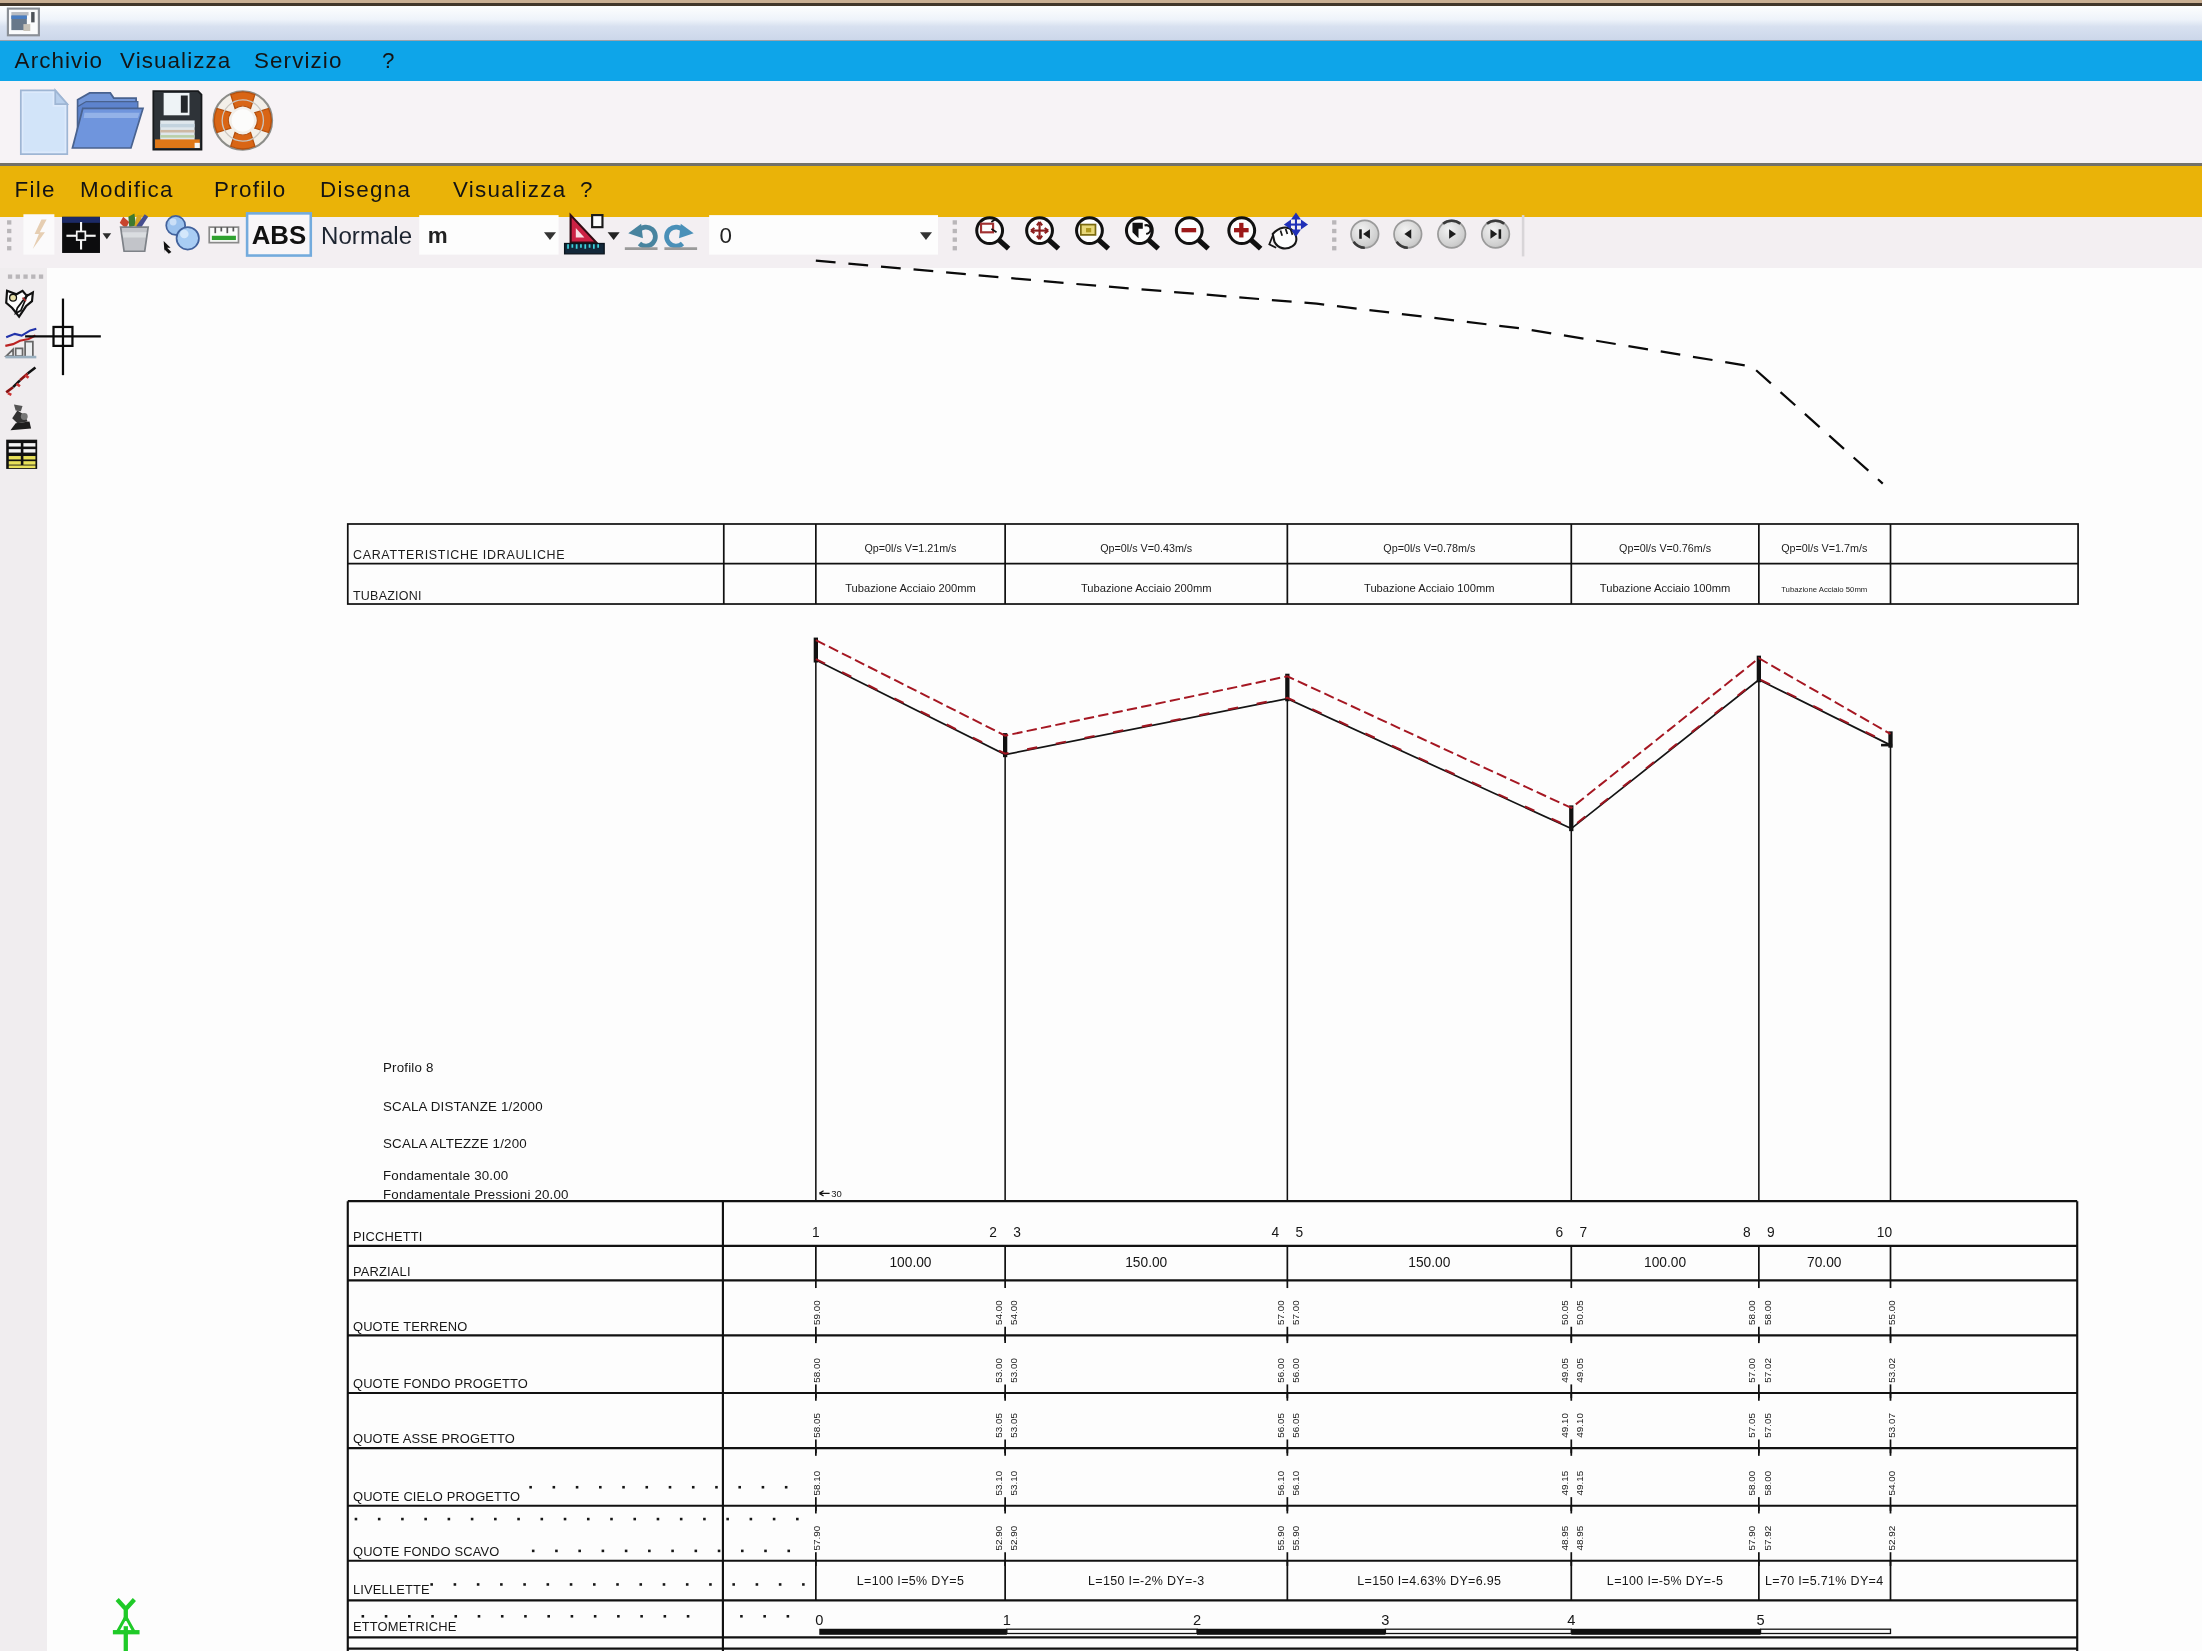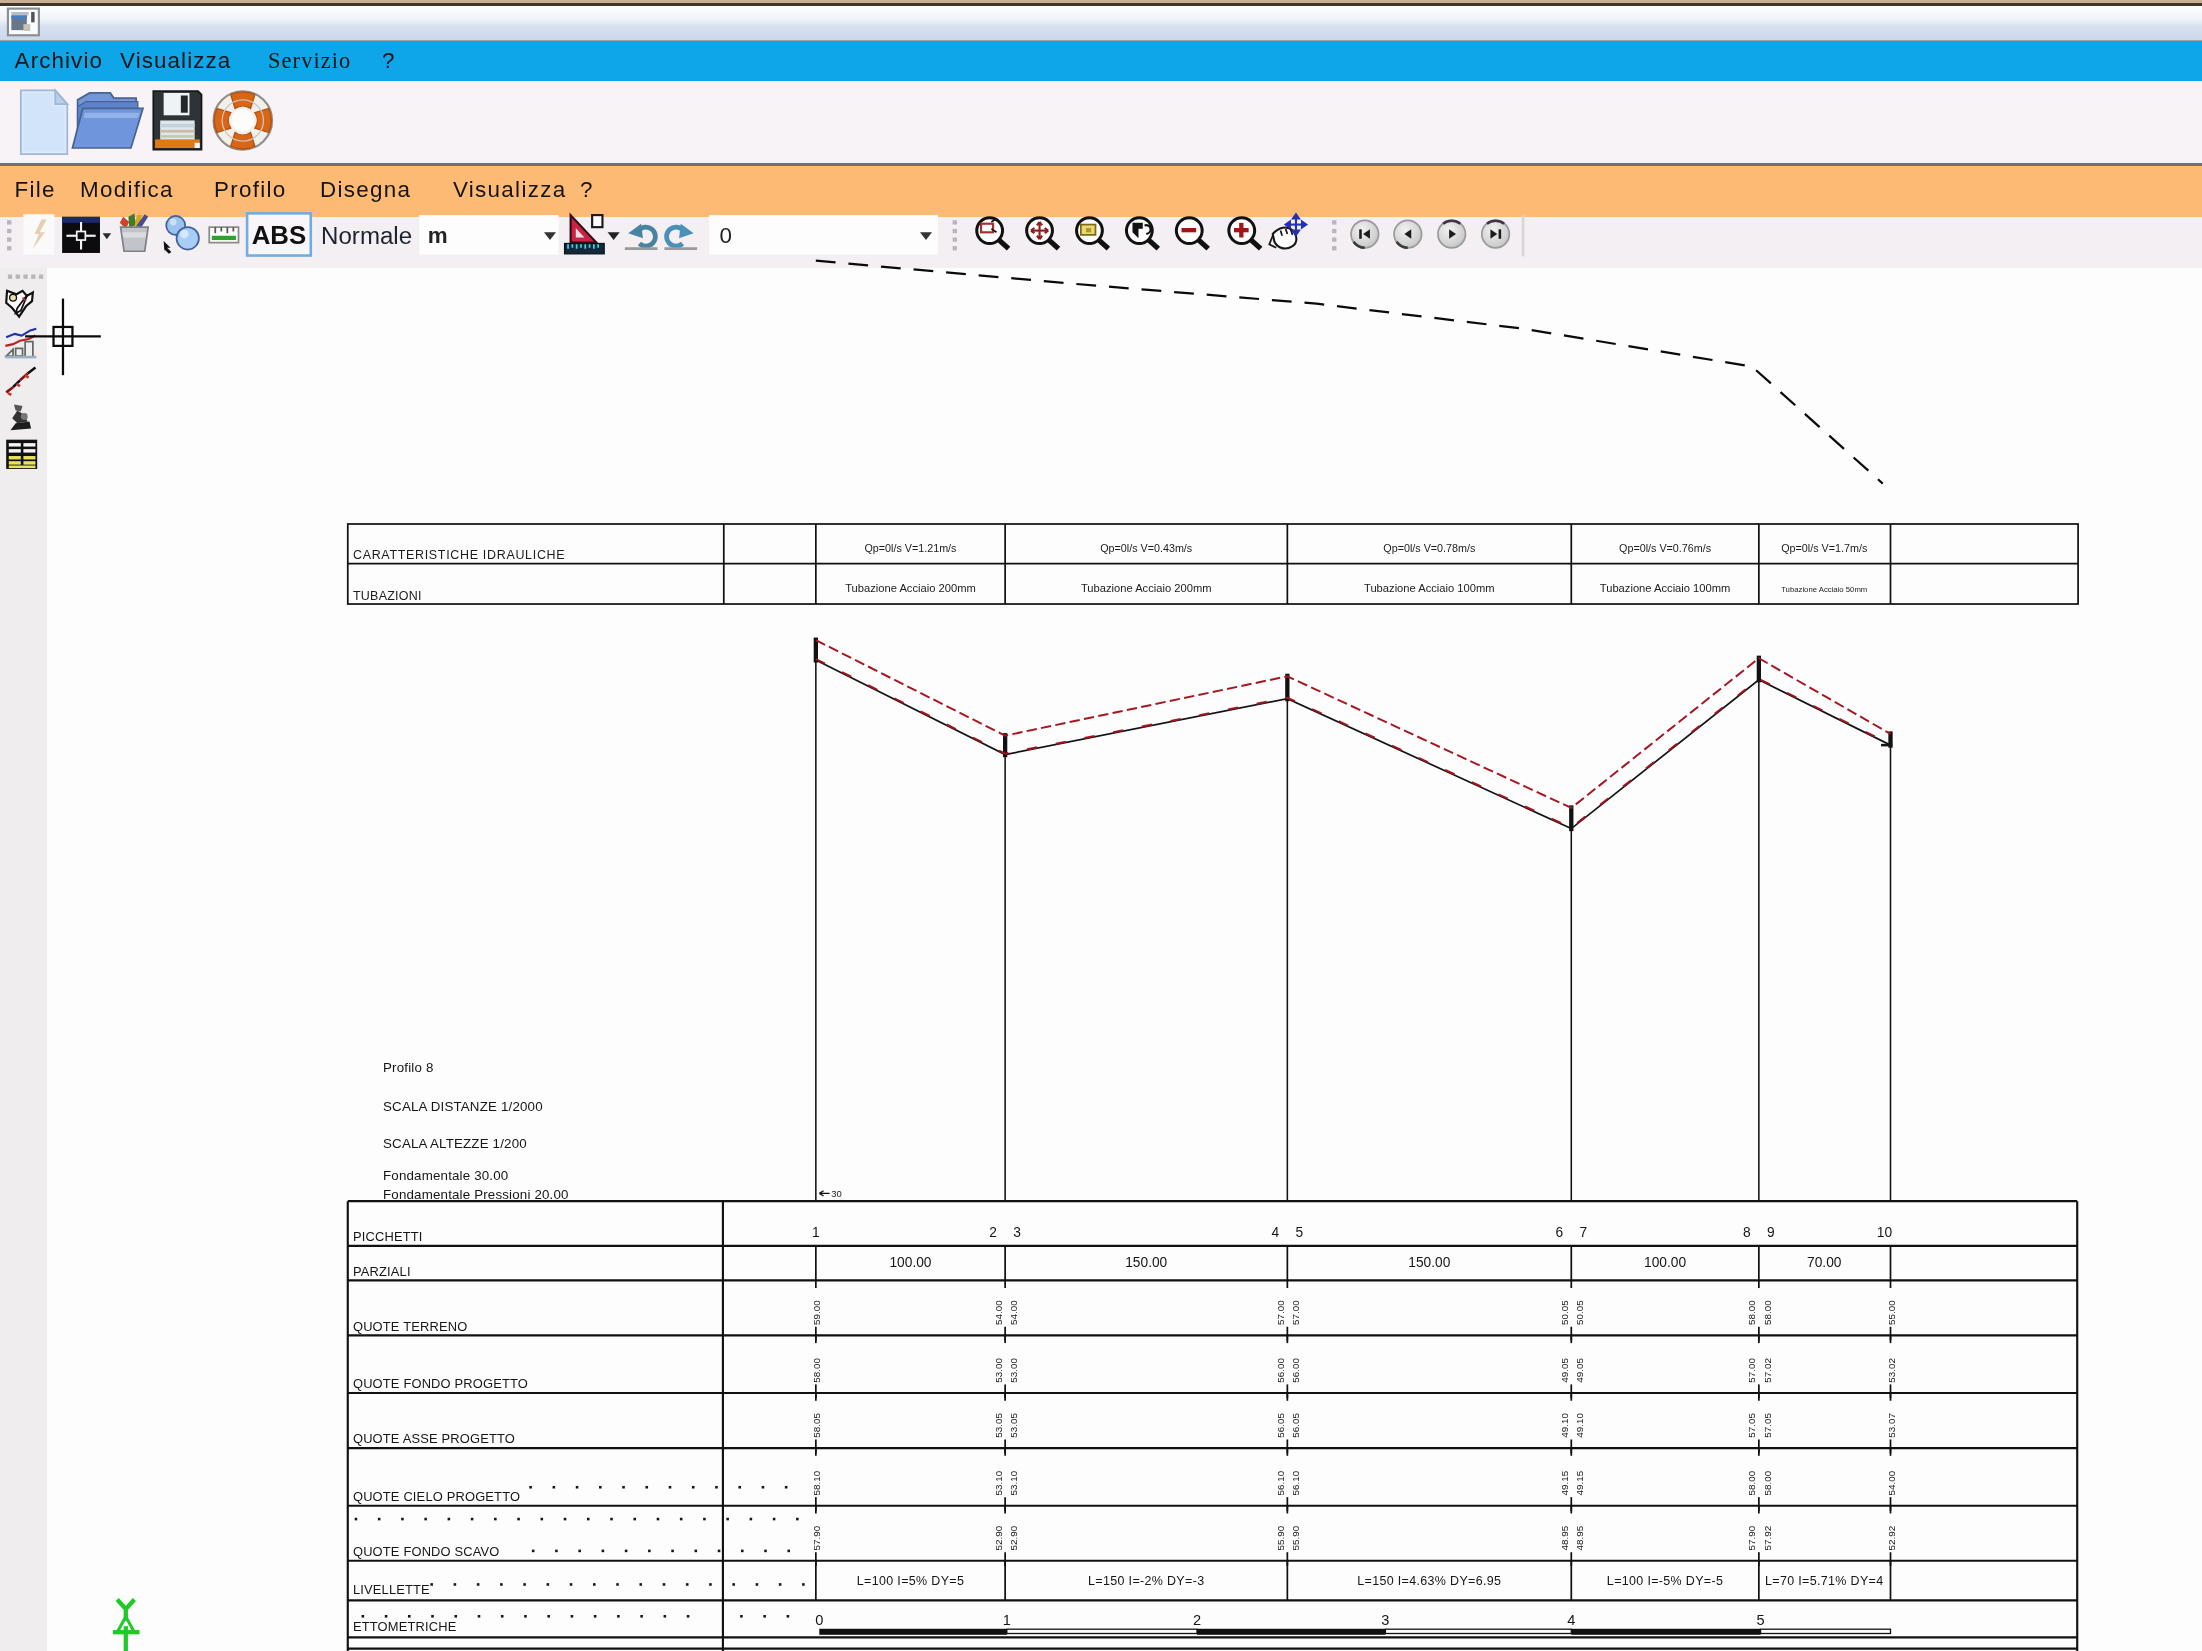--- a/index.html
+++ b/index.html
@@ -7,36 +7,36 @@
        font-family:"Liberation Sans", sans-serif;background:#ffffff;}
   .abs{position:absolute;}
   #topstrip{left:0;top:0;width:2203px;height:3.4px;background:#c9af93;}
   #topline{left:0;top:3.4px;width:2203px;height:2.6px;background:#41362a;}
   #titlebar{left:0;top:6px;width:2203px;height:34px;
     background:linear-gradient(#fdfefe 0%,#eef3fa 40%,#d8e1f0 60%,#ccd7ea 100%);
     border-bottom:1.7px solid #9aa2ac;}
   #menu1{left:0;top:41px;width:2203px;height:40px;background:#0ea5e9;}
   #toolbar1{left:0;top:81px;width:2203px;height:83px;background:#f7f3f6;}
   #sep1{left:0;top:163px;width:2203px;height:2.6px;background:#72716a;}
-  #menu2{left:0;top:166px;width:2203px;height:51px;background:#fdba74;}
+  #menu2{left:0;top:166px;width:2203px;height:51px;background:#eab308;}
   #toolbar2{left:0;top:217px;width:2203px;height:52px;background:#f3eff2;}
   #sidebar{left:0;top:268px;width:47px;height:1383px;background:#f0edef;}
   #canvas{left:47px;top:268px;width:2155px;height:1383px;background:#fdfdfd;}
   .m1{position:absolute;top:0;height:40px;line-height:40px;font-size:22.4px;letter-spacing:1.1px;color:#141414;}
   .m2{position:absolute;top:0;height:51px;line-height:48px;font-size:22.4px;letter-spacing:1.3px;color:#141414;}
 </style>
 </head>
 <body>
 <div id="topstrip" class="abs"></div>
 <div id="topline" class="abs"></div>
 <div id="titlebar" class="abs"></div>
 <div id="menu1" class="abs">
   <span class="m1" style="left:14.6px;">Archivio</span>
   <span class="m1" style="left:120px;">Visualizza</span>
-  <span class="m1" style="left:268px;font-family:Liberation Serif, serif;">Servizio</span>
+  <span class="m1" style="left:254px;">Servizio</span>
   <span class="m1" style="left:382px;">?</span>
 </div>
 <div id="toolbar1" class="abs"></div>
 <div id="sep1" class="abs"></div>
 <div id="menu2" class="abs">
   <span class="m2" style="left:14.6px;">File</span>
   <span class="m2" style="left:80px;">Modifica</span>
   <span class="m2" style="left:214px;">Profilo</span>
   <span class="m2" style="left:320px;">Disegna</span>
   <span class="m2" style="left:453px;">Visualizza</span>

